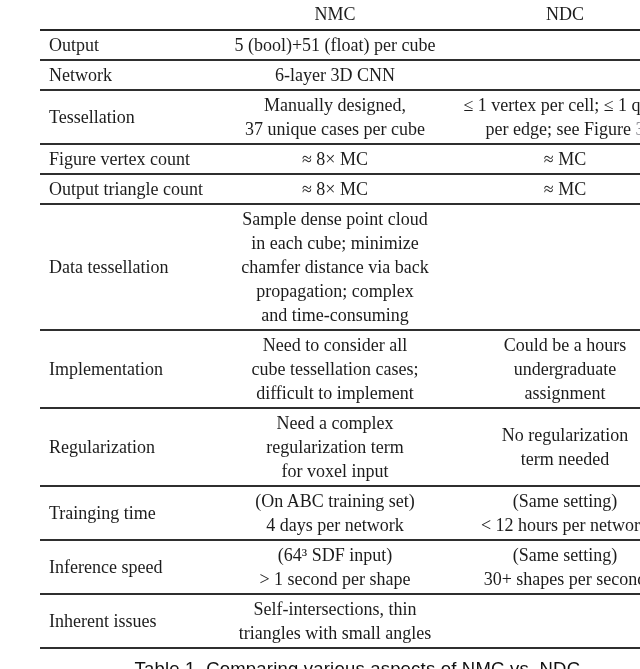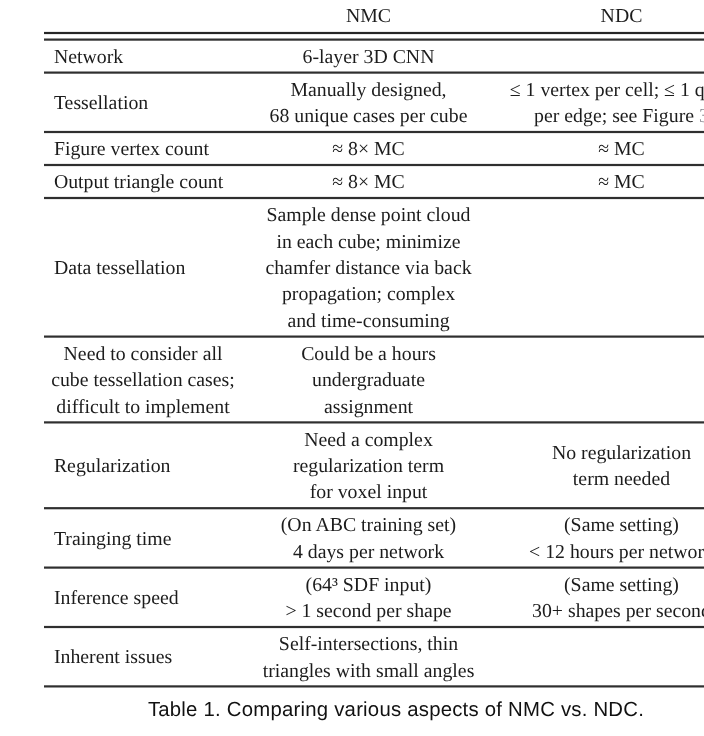--- a/index.html
+++ b/index.html
@@ -64,31 +64,33 @@
 
   <div class="ctable">
 
     <div class="trow header">
       <div class="cell label"></div>
       <div class="cell center">NMC</div>
       <div class="cell center">NDC</div>
     </div>
 
     <div class="trow">
+      <div class="cell label">Output</div>
+      <div class="cell center">5 (bool)+51 (float) per cube</div>
     </div>
 
     <div class="trow">
       <div class="cell label">Network</div>
       <div class="cell center">6-layer 3D CNN</div>
     </div>
 
     <div class="trow">
       <div class="cell label">Tessellation</div>
       <div class="cell center">Manually designed,
-68 unique cases per cube</div>
+37 unique cases per cube</div>
       <div class="cell center"><span>≤ 1 vertex per cell; ≤ 1 quad</span><br><span>per edge; see Figure </span><span class="figref">3</span></div>
     </div>
 
     <div class="trow">
       <div class="cell label">Figure vertex count</div>
       <div class="cell center">≈ 8× MC</div>
       <div class="cell center">≈ MC</div>
     </div>
 
     <div class="trow">
@@ -100,20 +102,21 @@
     <div class="trow">
       <div class="cell label">Data tessellation</div>
       <div class="cell center">Sample dense point cloud
 in each cube; minimize
 chamfer distance via back
 propagation; complex
 and time-consuming</div>
     </div>
 
     <div class="trow">
+      <div class="cell label">Implementation</div>
       <div class="cell center">Need to consider all
 cube tessellation cases;
 difficult to implement</div>
       <div class="cell center">Could be a hours
 undergraduate
 assignment</div>
     </div>
 
     <div class="trow">
       <div class="cell label">Regularization</div>

